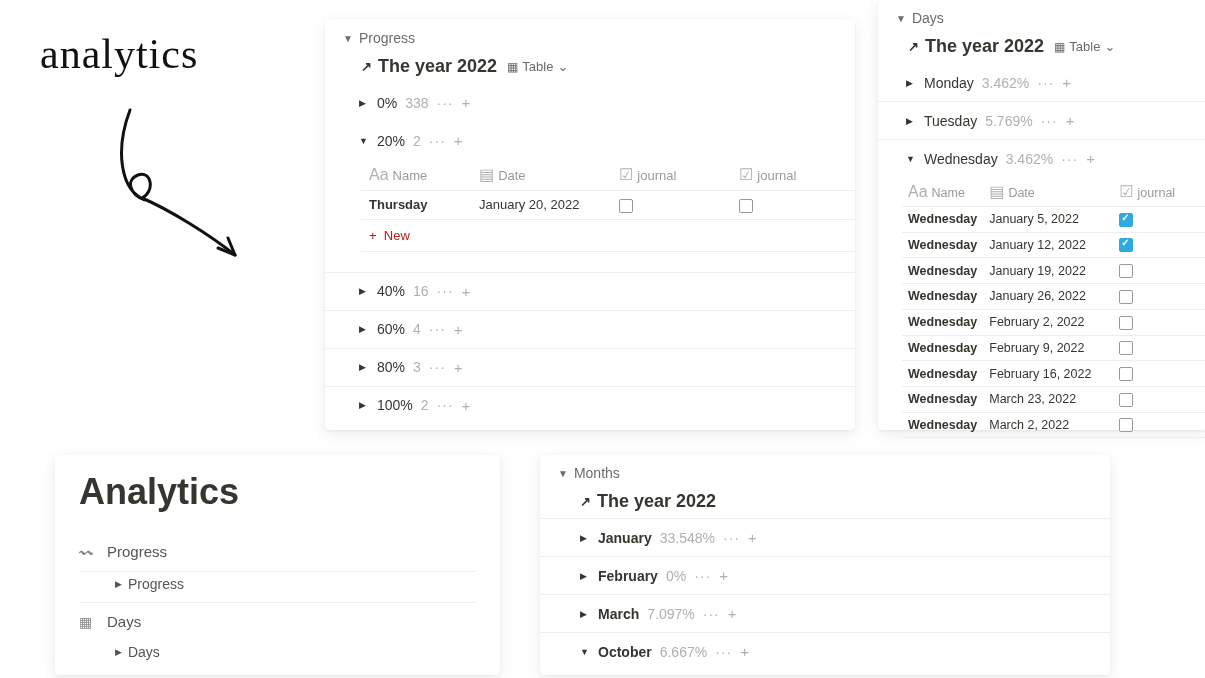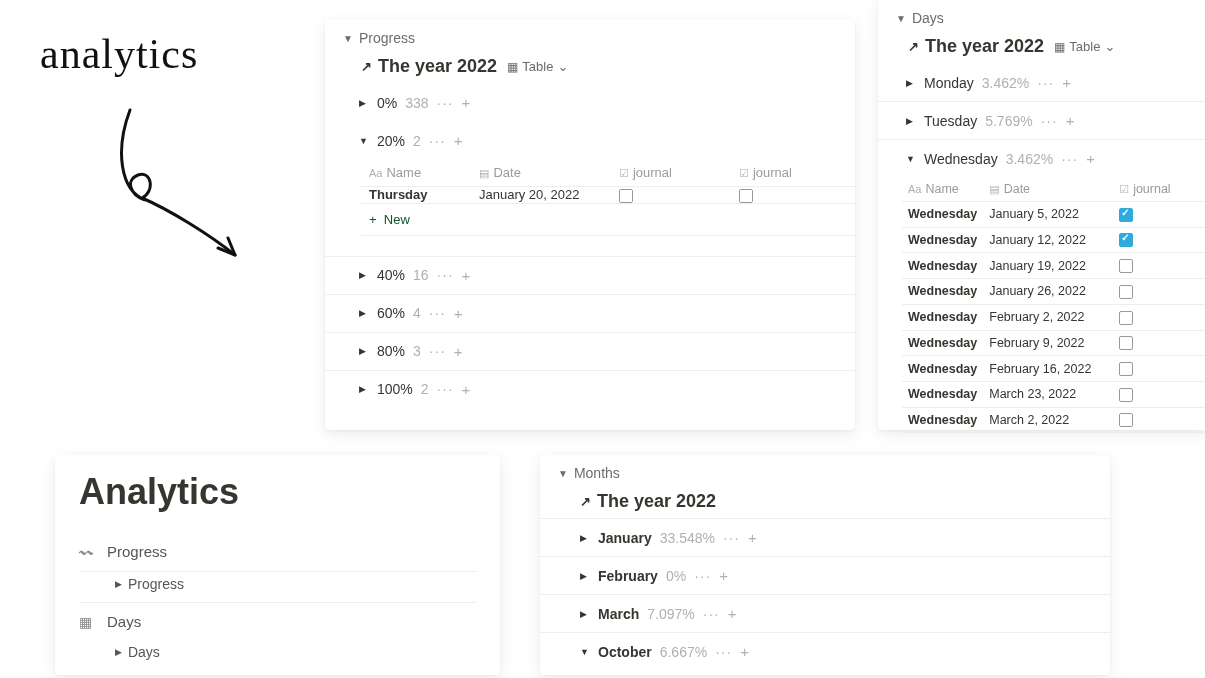--- a/index.html
+++ b/index.html
@@ -56,26 +56,26 @@
   
   .group-row { display:flex; align-items:center; gap:8px; padding: 10px 18px 10px 34px; border-top:1px solid transparent; font-size:14px;}
   .group-row .tri { font-size:9px; color:#37352f; width:10px;}
   .group-label { font-weight:400;}
   .group-count { color:#b0b0b0;text-align:right;}
   .dots { color:#b0b0b0; font-size:14px; letter-spacing:1px;}
   .plus { color:#b0b0b0; font-size:15px;}
   
   .table { width:calc(100% - 36px); margin-left:36px; border-collapse:collapse; font-size:13px;}
   .table th { text-align:left; font-weight:400; color:#9b9b9b; padding:6px 8px; border-bottom:1px solid #ededed;}
-  .table td { padding:0 8px; border-bottom:1px solid #ededed; vertical-align:middle;}
-  .th-icon { font-size:11px; color:#b0b0b0; margin-right:4px;}
+  .table td { padding:6px 8px; border-bottom:1px solid #ededed; vertical-align:middle;}
+  .th-icon { font-size:16px; color:#b0b0b0; margin-right:4px;}
   .checkbox { width:14px; height:14px; border:1.5px solid #999; border-radius:2px; display:inline-block; vertical-align:middle; background:#fff;}
   .checkbox.checked { background:#2eaadc; border-color:#2eaadc; position:relative;}
   .checkbox.checked::after { content:"✓"; color:#fff; font-size:10px; position:absolute; left:1px; top:-2px; font-weight:bold;}
-  .new-row td { color:#14532d; padding:8px;}
+  .new-row td { color:#b91c1c; padding:8px;}
   
   .divider-top { border-top:1px solid #eee;}
   
   
   .analytics-title { font-size:36px; font-weight:700; margin-bottom:18px; margin-top:4px;}
   .toc-item { display:flex; align-items:center; gap:10px; padding:10px 0; color:#555; font-size:15px; border-bottom:1px solid #eee;}
   .toc-icon { width:18px; color:#888; font-size:14px;}
   .toc-sub { padding-left:36px; display:flex; align-items:center; gap:6px; font-size:14px; color:#555; padding-top:4px; padding-bottom:10px; border-bottom:1px solid #eee;}
   .toc-sub .tri { font-size:9px;}
   

